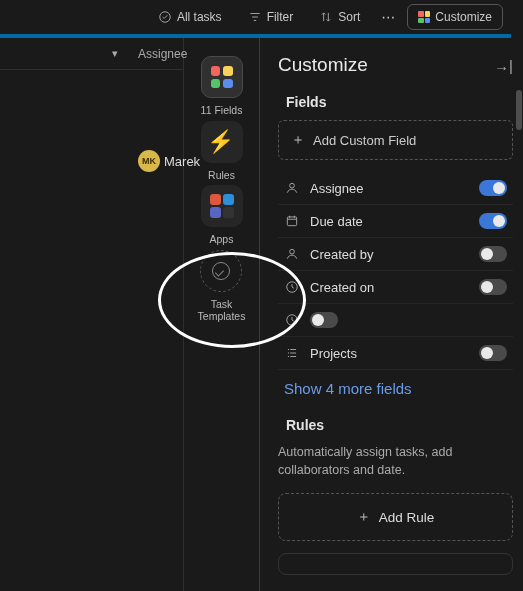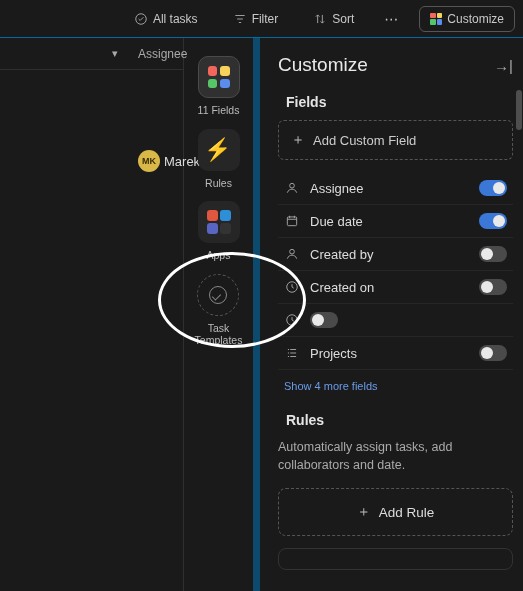--- a/index.html
+++ b/index.html
@@ -1,38 +1,38 @@
 <!DOCTYPE html>
 <html><head>
 <meta charset="utf-8">
 <style>
 * { box-sizing: border-box; margin: 0; padding: 0; font-family: -apple-system, BlinkMacSystemFont, "Segoe UI", sans-serif; }
 body { background: #1a1a1a; color: #c9c9c9; width: 523px; height: 591px; overflow: hidden; position: relative; }
 
 
-.top-toolbar { position: absolute; top: 0; left: 0; right: 0; height: 38px; display: flex; justify-content: flex-end; align-items: center; gap: 17px; padding-right: 8px; border-bottom: 1px solid #0369a1; }
+.top-toolbar { position: absolute; top: 0; left: 0; right: 12px; height: 38px; display: flex; justify-content: flex-end; align-items: center; gap: 8px; padding-right: 8px; border-bottom: 4px solid #0369a1; }
 .tb-btn { display: flex; align-items: center; gap: 5px; padding: 5px 9px; font-size: 12px; color: #c9c9c9; border-radius: 6px; cursor: pointer; }
 .tb-customize { border: 1px solid #555; padding: 5px 10px; }
 .tb-customize .appicon { width: 12px; height: 12px; display: grid; grid-template-columns: 1fr 1fr; gap: 1px; }
 .tb-customize .appicon span:nth-child(1){background:#f2665c;border-radius:1px;}
 .tb-customize .appicon span:nth-child(2){background:#f8d35b;border-radius:1px;}
 .tb-customize .appicon span:nth-child(3){background:#56c568;border-radius:1px;}
 .tb-customize .appicon span:nth-child(4){background:#5b8def;border-radius:1px;}
 .ellipsis { color:#c9c9c9; font-size:14px; padding:0 4px; cursor:pointer; }
 
 
 .list-area { position: absolute; top: 38px; left: 0; width: 184px; bottom: 0; border-right: 1px solid #2f2f2f; }
 .col-head { display:flex; align-items:center; height:32px; border-bottom:1px solid #2f2f2f; }
 .col-head .chev { position:absolute; left:112px; font-size:11px; color:#aaa; }
 .col-head .lab { margin-left:138px; font-size:12px; color:#aaa; }
 .assignee-chip { position:absolute; top:112px; left:138px; display:flex; align-items:center; gap:4px; font-size:13px; color:#ddd; }
 .avatar { width:22px; height:22px; border-radius:50%; background:#d9b84a; color:#3a2e00; font-size:9px; font-weight:700; display:flex; align-items:center; justify-content:center; }
 
 
-.tile-col { position:absolute; top:38px; left:184px; width:76px; bottom:0; border-right:7px solid #0c4a6e; display:flex; flex-direction:column; align-items:center; padding-top:18px; gap:12px; }
+.tile-col { position:absolute; top:38px; left:184px; width:76px; bottom:0; border-right:1px solid #0c4a6e; display:flex; flex-direction:column; align-items:center; padding-top:18px; gap:4px; }
 .tile { display:flex; flex-direction:column; align-items:center; gap:6px; cursor:pointer; }
 .tile .box { width:42px; height:42px; border-radius:10px; background:#262626; display:flex; align-items:center; justify-content:center; }
 .tile.active .box { background:#303030; border:1px solid #4a4a4a; }
 .tile .cap { font-size:10.5px; color:#bbb; text-align:center; line-height:1.2; }
 .grid4 { width:22px; height:22px; display:grid; grid-template-columns:1fr 1fr; gap:3px; }
 .grid4 span{border-radius:3px;}
 .grid4 span:nth-child(1){background:#f2665c;}
 .grid4 span:nth-child(2){background:#f8d35b;}
 .grid4 span:nth-child(3){background:#56c568;}
 .grid4 span:nth-child(4){background:#5b8def;}
@@ -63,21 +63,21 @@
 .add-field-btn{border:1.5px dashed #555;border-radius:6px;padding:10px 12px;display:flex;align-items:center;gap:8px;font-size:13px;color:#ccc;cursor:pointer;margin-bottom:12px;}
 .plus{font-size:14px;color:#bbb;}
 
 .field-row{display:flex;align-items:center;gap:10px;padding:8px 6px;border-bottom:1px solid #262626;font-size:13px;color:#ddd;}
 .field-ic{width:16px;height:16px;display:flex;align-items:center;justify-content:center;color:#999;font-size:13px;}
 .field-row .lab{flex:1;}
 .toggle{width:28px;height:16px;border-radius:8px;background:#4a4a4a;position:relative;cursor:pointer;flex-shrink:0;}
 .toggle:after{content:"";position:absolute;top:2px;left:2px;width:12px;height:12px;border-radius:50%;background:#e9e9e9;}
 .toggle.on{background:#3a77d6;}
 .toggle.on:after{left:auto;right:2px;}
-.show-more{color:#6a9ce8;font-size:11px;margin:10px 0 20px 6px;cursor:pointer;display:inline-block;}
+.show-more{color:#6a9ce8;font-size:15px;margin:10px 0 20px 6px;cursor:pointer;display:inline-block;}
 
 .rules-desc{font-size:12.5px;color:#aaa;line-height:1.45;margin-bottom:14px;}
 .add-rule-box{border:1.5px dashed #555;border-radius:8px;padding:14px;display:flex;align-items:center;justify-content:center;gap:8px;font-size:13.5px;color:#ddd;cursor:pointer;font-weight:500;}
 .rule-preview{margin-top:12px;border:1px solid #333;border-radius:8px;padding:10px 12px;display:flex;align-items:center;gap:8px;font-size:12.5px;color:#bbb;}
 
 .scrollbar{position:absolute;right:1px;top:52px;width:6px;height:40px;background:#4e4e4e;border-radius:3px;}
 .svg-ic{width:14px;height:14px;stroke:#a8a8a8;stroke-width:1.6;fill:none;}
 </style>
 </head>
 <body>

